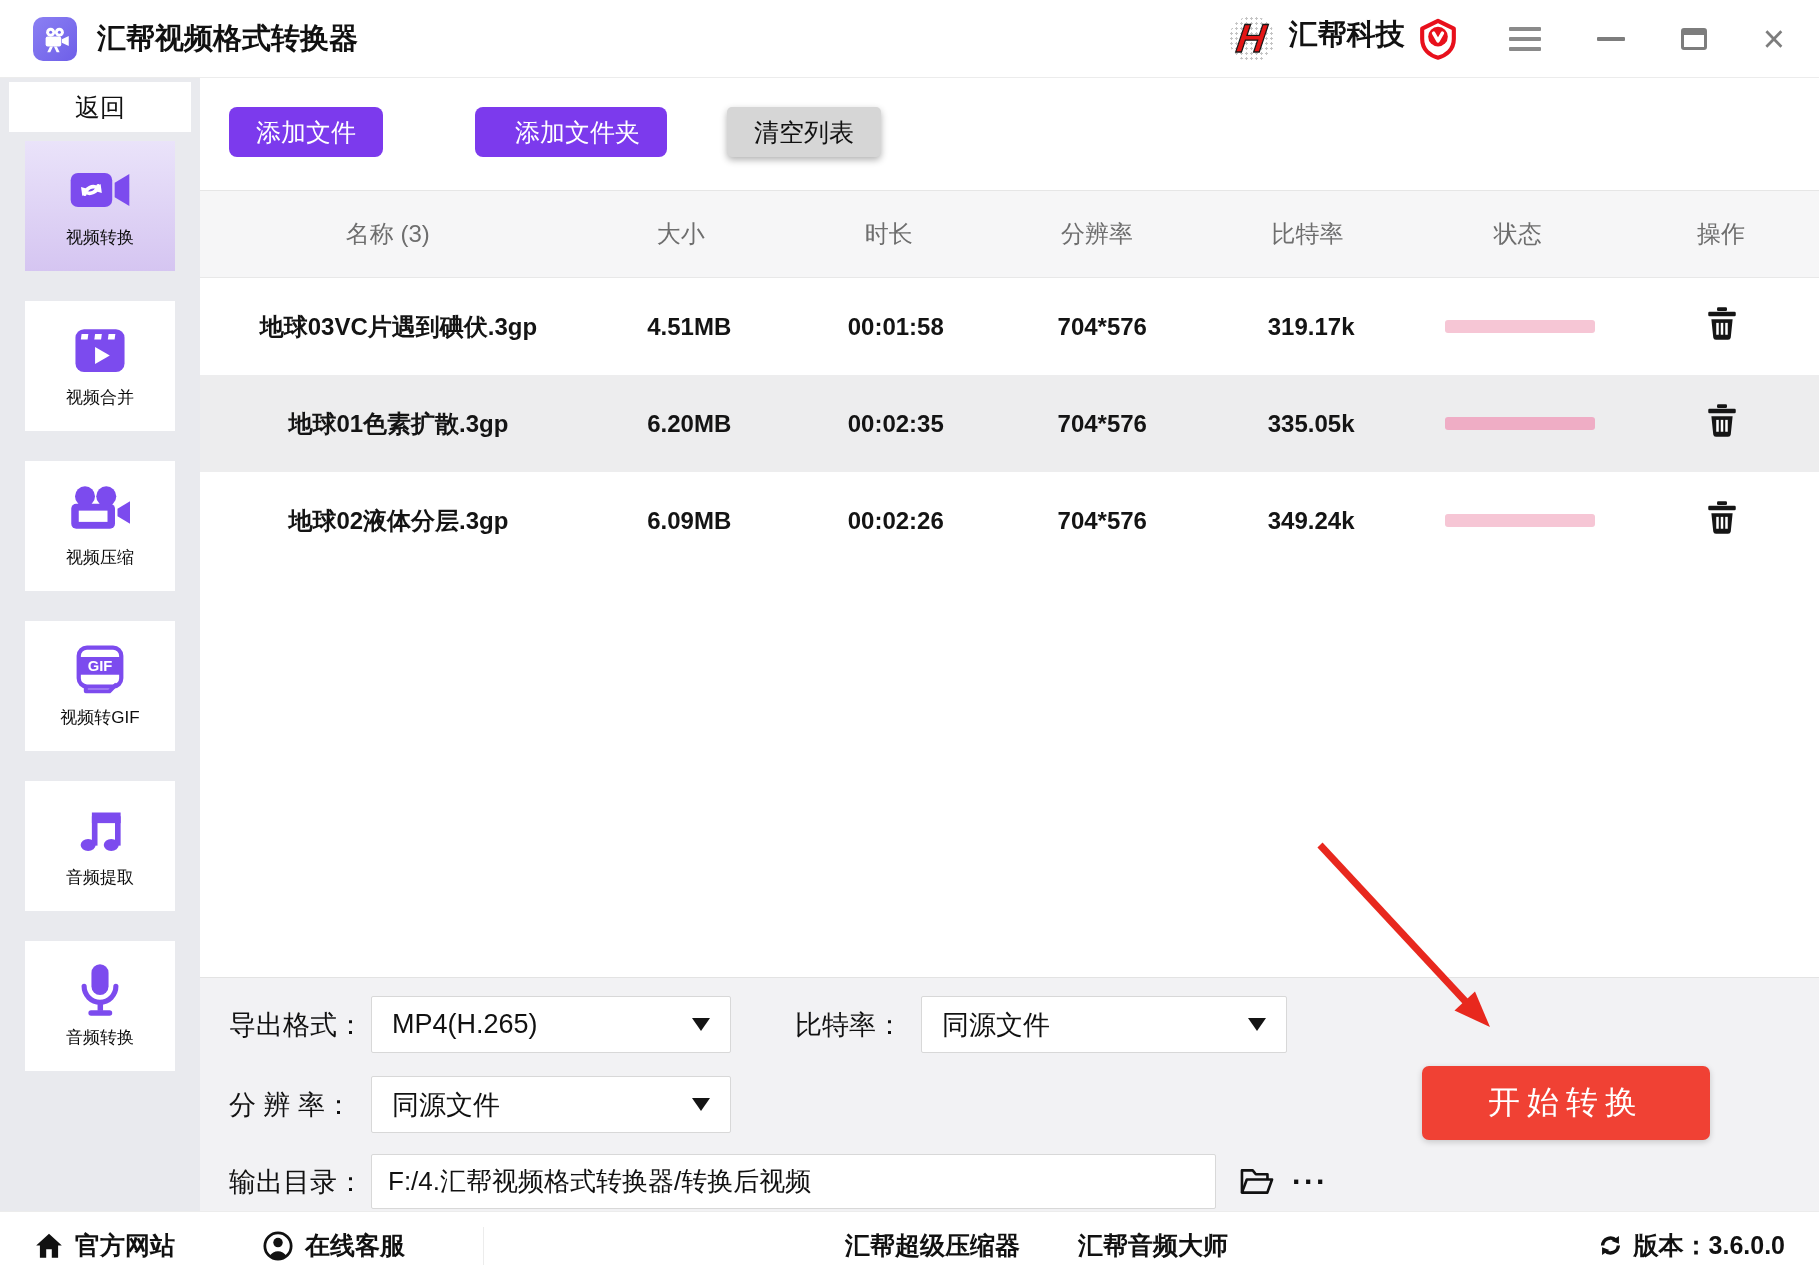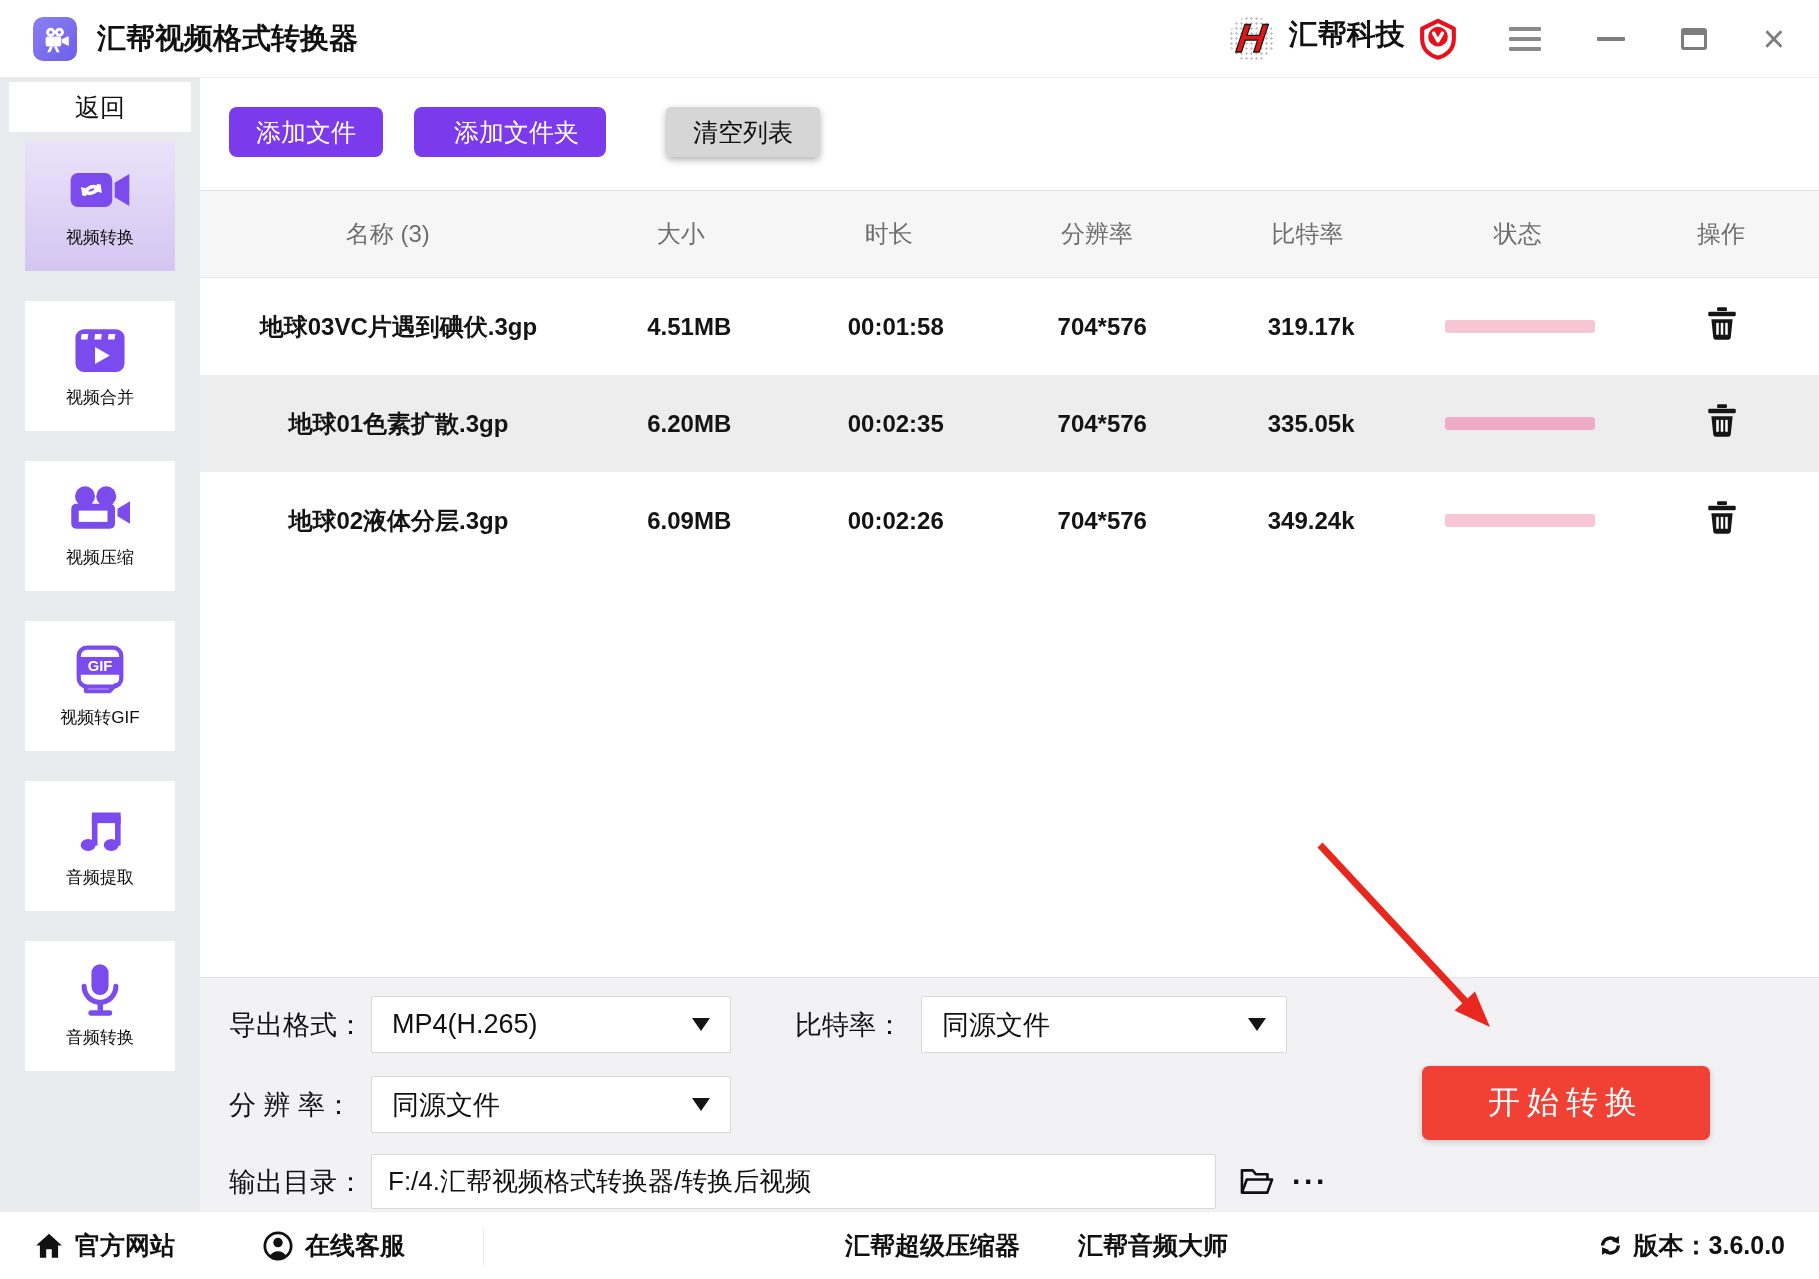--- a/index.html
+++ b/index.html
@@ -44,21 +44,21 @@
   .tile .ic { height:54px; display:flex; align-items:center; justify-content:center; }
 
   
   .main { position:absolute; left:200px; top:78px; width:1619px; height:1133px; background:#fff; }
   .toolbar { padding:29px 0 0 29px; display:flex; align-items:flex-start; }
   .btn { height:50px; font-size:25px; border:none; border-radius:8px; padding:0 27px; cursor:pointer;
     font-family:inherit; }
   .btn-purple { background:#7c3aed; color:#fff; }
   .btn-gray { background:#d6d6d6; color:#111; border-radius:5px;
     box-shadow:0 3px 7px rgba(0,0,0,0.3); }
-  .g1 { margin-left:31px;padding-left:40px; } .g2 { margin-left:60px; }
+  .g1 { margin-left:92px;padding-left:40px; } .g2 { margin-left:60px; }
 
   .table { margin-top:33px; width:100%; }
   .thead { height:88px; background:#f6f6f7; border-top:1px solid #e6e6e6; border-bottom:1px solid #e8e8e8;
     display:flex; align-items:center; color:#6e6e6e; font-size:24px; }
   .trow { height:97px; display:flex; align-items:center; font-size:24px; font-weight:600; color:#141414;
     cursor:default;padding-left:12px; }
   .trow.alt { background:#ededee; }
   .c { text-align:center; }
   .c1 { width:23.2%; } .c2 { width:13%; } .c3 { width:12.7%; } .c4 { width:13%; }
   .c5 { width:13%; } .c6 { width:13%; } .c7 { width:12.1%; }

